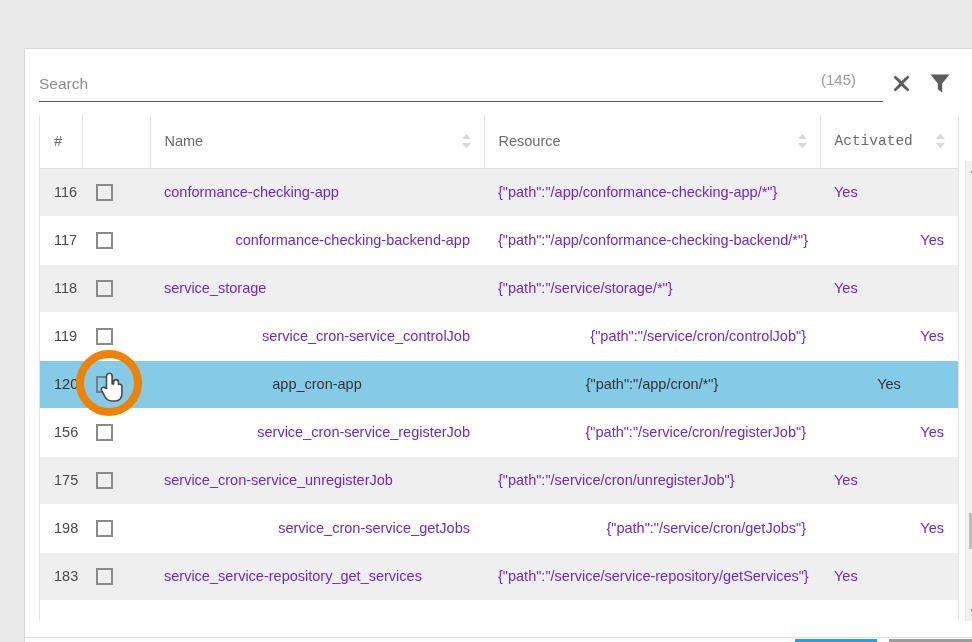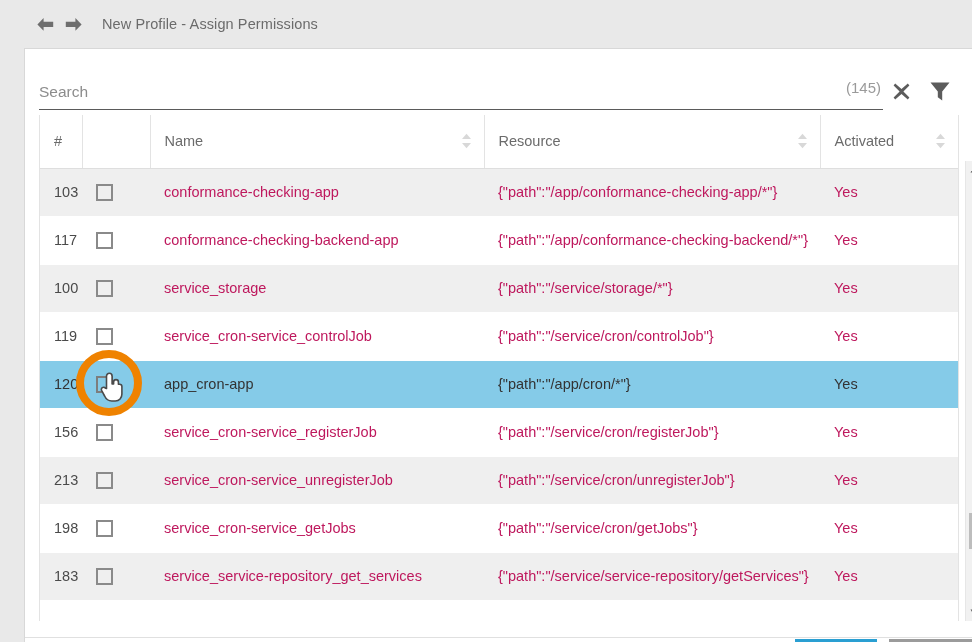--- a/index.html
+++ b/index.html
@@ -55,21 +55,21 @@
     width: 948px; height: 594px;
     background: #ffffff;
     border-top: 1px solid #d8d8d8;
     border-left: 1px solid #d8d8d8;
     overflow: hidden;
   }
 
   
   #search-row {
     position: absolute;
-    left: 0; top: 8px;
+    left: 0; top: 0;
     width: 847px; height: 62px;
   }
   #search-input {
     position: absolute;
     left: 14px; top: 18px;
     width: 790px; height: 34px;
     border: none;
     outline: none;
     background: transparent;
     font-family: "Liberation Sans", sans-serif;
@@ -81,21 +81,20 @@
   #search-underline {
     position: absolute;
     left: 14px; top: 52px;
     width: 844px; height: 1px;
     background: #5a5a5a;
   }
   #result-count {
     position: absolute;
     left: 796px; top: 22px;
     width: 60px;
-    text-align: right;
     font-size: 15px;
     color: #9a9a9a;
   }
   #clear-icon {
     position: absolute;
     left: 864px; top: 22px;
     width: 24px; height: 24px;
     display: flex; align-items: center; justify-content: center;
     color: #5c5c5c;
     cursor: pointer;
@@ -143,35 +142,35 @@
     right: 12px;
     top: 50%;
     transform: translateY(-50%);
     width: 11px; height: 16px;
     display: block;
   }
   .col-num   { width: 42px;  }
   .col-chk   { width: 68px;  }
   .col-name  { width: 334px; margin-left: 10px; }
   .col-res   { width: 336px; margin-left: 20px; }
-  .col-act   { width: 138px; }
+  .col-act   { width: 138px; font-family: Liberation Mono, monospace; }
 
   tbody td {
     height: 48px;
     font-size: 14.5px;
-    color: #be185d;
+    color: #6d28d9;
     padding: 0 14px;
     vertical-align: middle;
     border-bottom: 1px solid transparent;
     white-space: nowrap;
     overflow: hidden;
   }
   tbody tr.even { background: #efefef; }
-  tbody tr.odd  { background: #ffffff; }
-  tbody tr.selected { background: #85cbe8; }
+  tbody tr.odd  { background: #ffffff; text-align: right; }
+  tbody tr.selected { background: #85cbe8; text-align: center; }
   tbody tr.selected td { color: #333333; }
 
   td.cell-num { color: #4a4a4a; padding-left: 14px; }
   td.cell-chk { padding: 0 0 0 14px; }
 
   .checkbox {
     width: 17px; height: 17px;
     border: 2px solid #8a8a8a;
     background: transparent;
     display: block;
@@ -247,33 +246,20 @@
     left: 99px; top: 371px;
     width: 26px; height: 32px;
     pointer-events: none;
   }
 </style>
 </head>
 <body>
 
 <div id="window">
 
-  <div id="topbar">
-    <div class="nav-arrow" id="back-arrow">
-      <svg width="19" height="15" viewBox="0 0 19 15" aria-hidden="true">
-        <path d="M7.6 1.1 L1.4 7.4 L7.6 13.7 L7.6 10.1 L17.2 10.1 L17.2 4.7 L7.6 4.7 Z" fill="currentColor"></path>
-      </svg>
-    </div>
-    <div class="nav-arrow" id="fwd-arrow">
-      <svg width="19" height="15" viewBox="0 0 19 15" aria-hidden="true">
-        <path d="M11.4 1.1 L17.6 7.4 L11.4 13.7 L11.4 10.1 L1.8 10.1 L1.8 4.7 L11.4 4.7 Z" fill="currentColor"></path>
-      </svg>
-    </div>
-    <div id="breadcrumb-title">New Profile - Assign Permissions</div>
-  </div>
 
   <div id="dialog">
 
     <div id="search-row">
       <input id="search-input" type="text" placeholder="Search" style="">
       <div id="search-underline"></div>
       <div id="result-count">(145)</div>
       <div id="clear-icon">
         <svg width="17" height="17" viewBox="0 0 17 17" aria-hidden="true">
           <path d="M2.2 0.6 L8.5 6.0 L14.8 0.6 L16.4 2.5 L10.4 8.5 L16.4 14.5 L14.8 16.4 L8.5 11.0 L2.2 16.4 L0.6 14.5 L6.6 8.5 L0.6 2.5 Z" fill="currentColor"></path>
@@ -312,39 +298,39 @@
               <span>Activated</span>
               <svg class="sort-icon" viewBox="0 0 11 16">
                 <path d="M5.5 0.8 L10 6 L1 6 Z" fill="#d8d8d8"></path>
                 <path d="M5.5 15.2 L10 10 L1 10 Z" fill="#d8d8d8"></path>
               </svg>
             </th>
           </tr>
         </thead>
         <tbody id="table-body">
             <tr class="even">
-              <td class="cell-num">103</td>
+              <td class="cell-num">116</td>
               <td class="cell-chk">
                 <span class="checkbox"></span>
               </td>
               <td>conformance-checking-app</td>
               <td>{"path":"/app/conformance-checking-app/*"}</td>
               <td>Yes</td>
             </tr>
             <tr class="odd">
               <td class="cell-num">117</td>
               <td class="cell-chk">
                 <span class="checkbox"></span>
               </td>
               <td>conformance-checking-backend-app</td>
               <td>{"path":"/app/conformance-checking-backend/*"}</td>
               <td>Yes</td>
             </tr>
             <tr class="even">
-              <td class="cell-num">100</td>
+              <td class="cell-num">118</td>
               <td class="cell-chk">
                 <span class="checkbox"></span>
               </td>
               <td>service_storage</td>
               <td>{"path":"/service/storage/*"}</td>
               <td>Yes</td>
             </tr>
             <tr class="odd">
               <td class="cell-num">119</td>
               <td class="cell-chk">
@@ -366,21 +352,21 @@
             <tr class="odd">
               <td class="cell-num">156</td>
               <td class="cell-chk">
                 <span class="checkbox"></span>
               </td>
               <td>service_cron-service_registerJob</td>
               <td>{"path":"/service/cron/registerJob"}</td>
               <td>Yes</td>
             </tr>
             <tr class="even">
-              <td class="cell-num">213</td>
+              <td class="cell-num">175</td>
               <td class="cell-chk">
                 <span class="checkbox"></span>
               </td>
               <td>service_cron-service_unregisterJob</td>
               <td>{"path":"/service/cron/unregisterJob"}</td>
               <td>Yes</td>
             </tr>
             <tr class="odd">
               <td class="cell-num">198</td>
               <td class="cell-chk">

